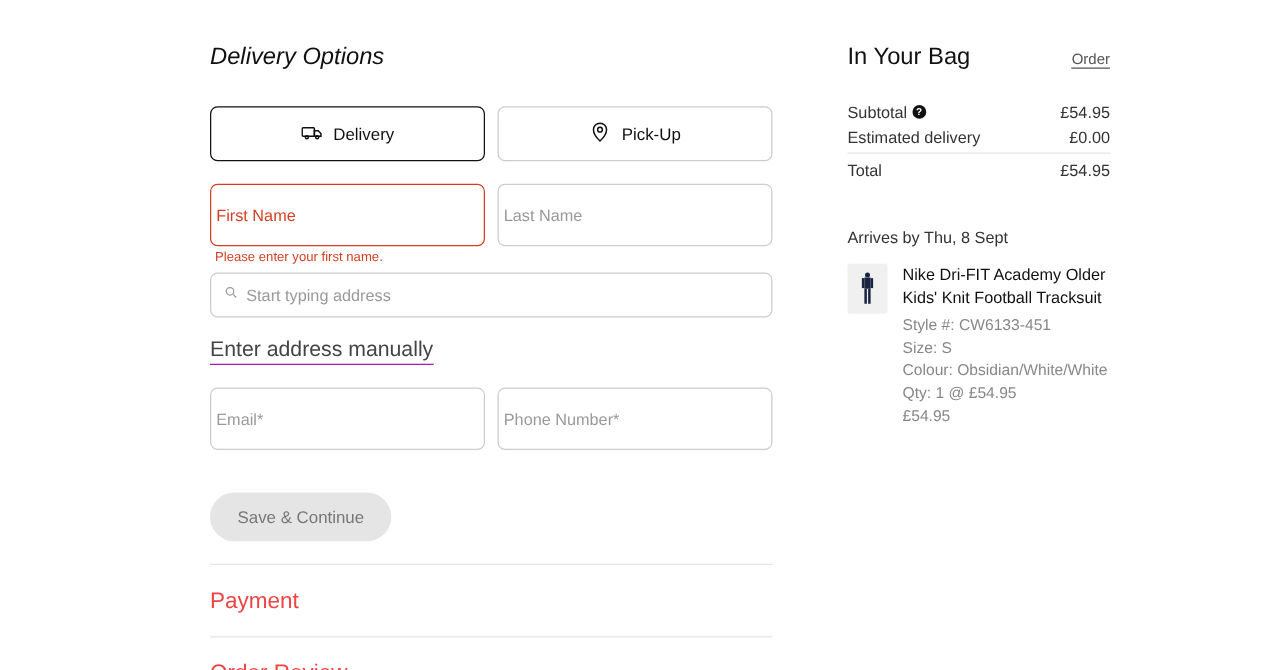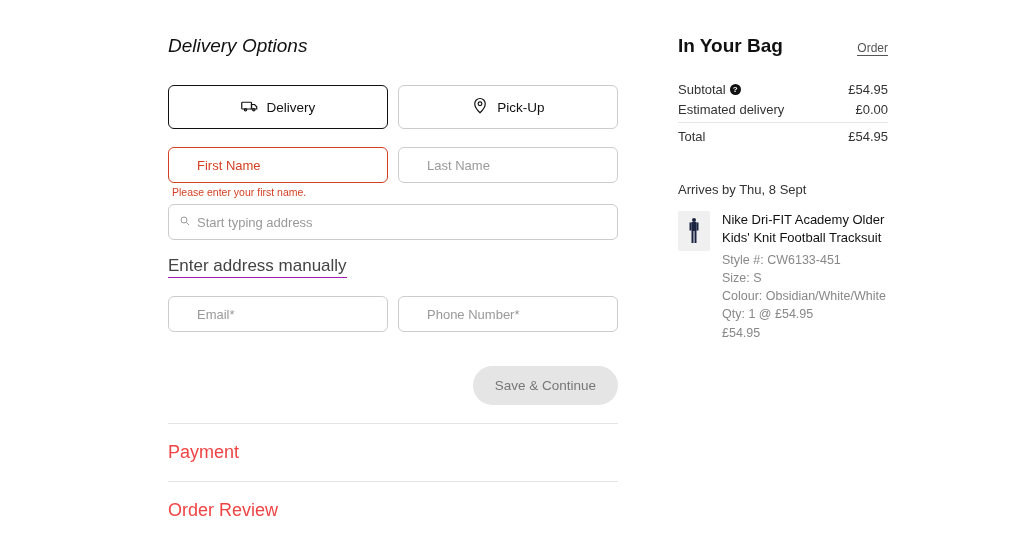--- a/index.html
+++ b/index.html
@@ -55,24 +55,24 @@
     display: flex;
     gap: 10px;
     margin-bottom: 6px;
   }
   .field {
     flex: 1;
     position: relative;
   }
   .input {
     width: 100%;
-    height: 36px;
+    height: 50px;
     border: 1px solid #ccc;
     border-radius: 6px;
-    padding: 0 28px;
+    padding: 0 4px;
     font-size: 13px;
     color: #111;
     outline: none;
     background: #fff;
   }
   .input::placeholder { color: #999; }
   .input.error {
     border-color: #d43f21;
   }
   .input.error::placeholder { color: #d43f21; }
@@ -103,21 +103,21 @@
     display: inline-block;
     font-size: 17px;
     color: #444;
     border-bottom: 1px solid #a21caf;
     margin: 16px 0 18px 0;
     cursor: pointer;
     padding-bottom: 1px;
   }
   .save-row {
     display: flex;
-    justify-content: flex-end;
+    justify-content: flex-start;
     margin-top: 34px;
     margin-bottom: 18px;
   }
   .save-btn {
     background: #e5e5e5;
     color: #777;
     border: none;
     border-radius: 22px;
     padding: 12px 22px;
     font-size: 13.5px;
@@ -136,21 +136,21 @@
   }
   
   .bag-header {
     display: flex;
     justify-content: space-between;
     align-items: baseline;
     margin-bottom: 25px;
   }
   .bag-title {
     font-size: 19px;
-    font-weight: 700;
+    font-weight: 400;
     text-align: center;
   }
   .edit-link {
     font-size: 12px;
     color: #555;
     border-bottom: 1px solid #555;
     cursor: pointer;
   }
   .summary-row {
     display: flex;

